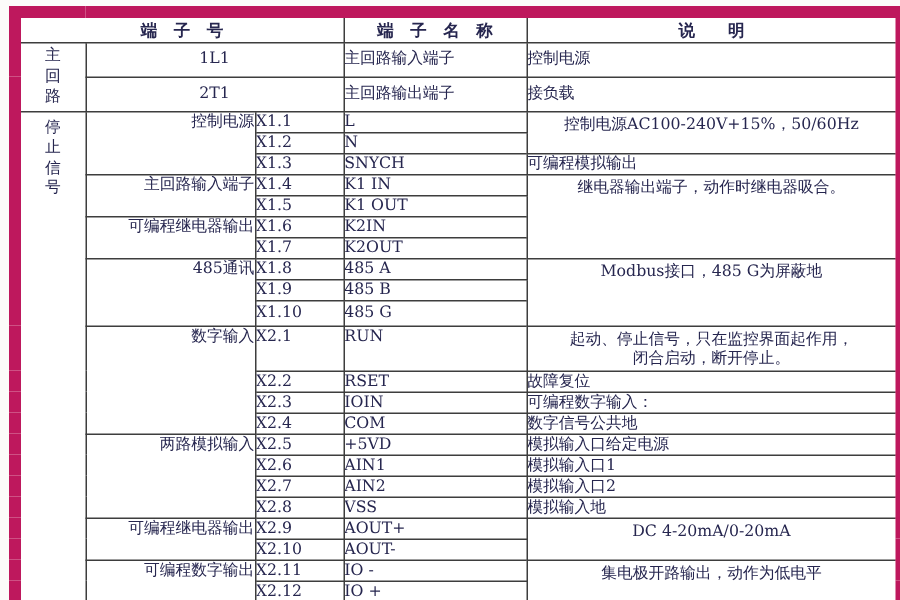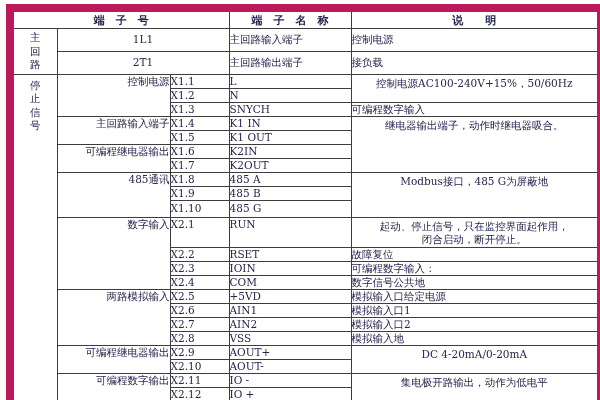--- a/index.html
+++ b/index.html
@@ -97,21 +97,21 @@
   </tr>
 
   <tr class="h-reg">
     <td class="no">X1.2</td>
     <td class="name">N</td>
   </tr>
 
   <tr class="h-reg">
     <td class="no">X1.3</td>
     <td class="name">SNYCH</td>
-    <td class="desc">可编程数字输入</td>
+    <td class="desc">可编程模拟输出</td>
   </tr>
 
   <tr class="h-reg">
     <td class="group" rowspan="2">主回路输入端子</td>
     <td class="no">X1.4</td>
     <td class="name">K1 IN</td>
     <td class="desc m" rowspan="4">继电器输出端子，动作时继电器吸合。</td>
   </tr>
 
   <tr class="h-reg">

